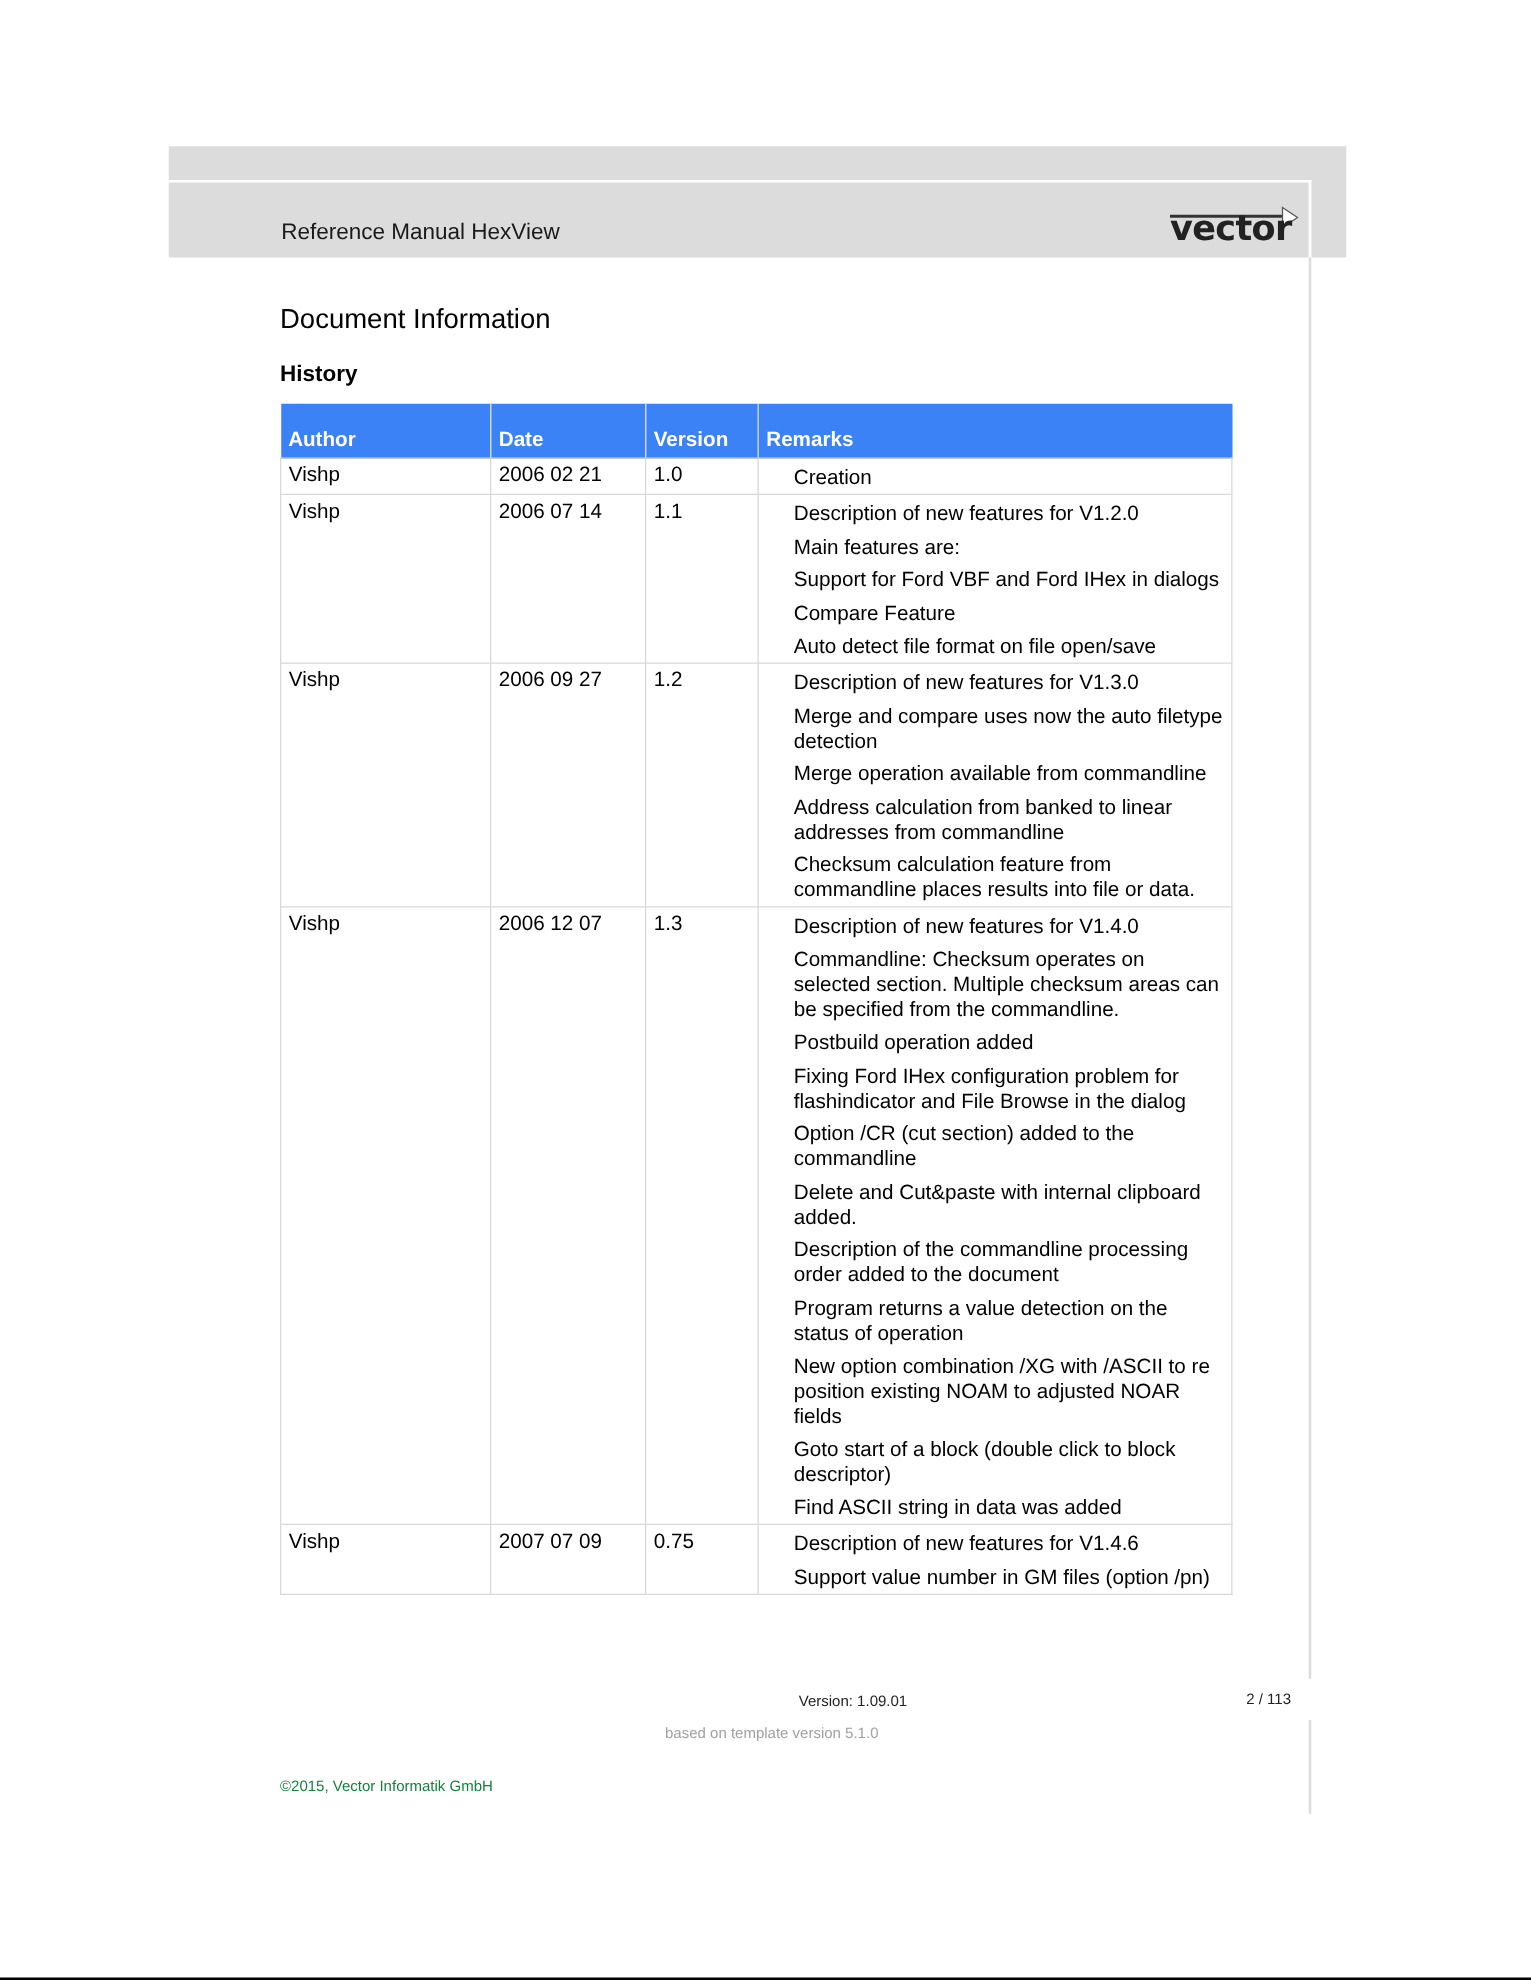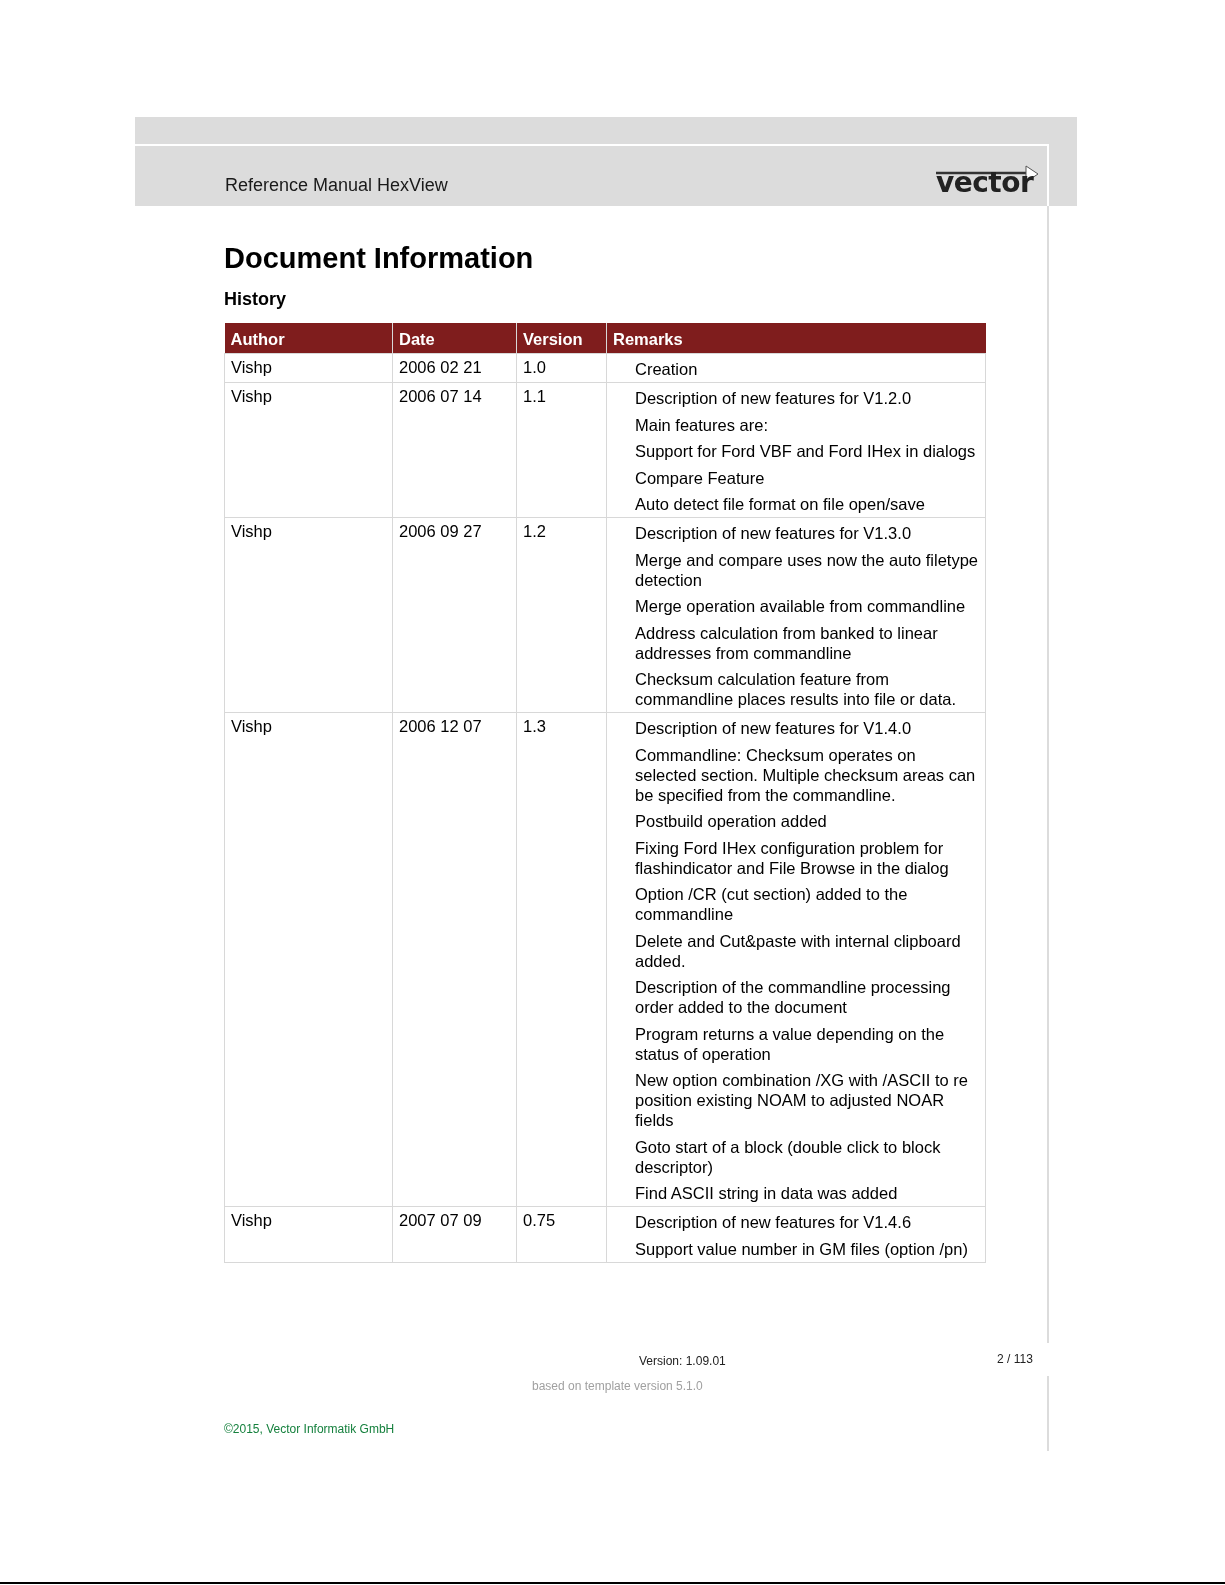--- a/index.html
+++ b/index.html
@@ -14,27 +14,27 @@
     .hdr-line-right { position: absolute; left: 1047px; top: 144px; width: 2px; height: 62px; background: #ffffff; }
     .hdr-title { position: absolute; left: 225px; top: 175px; font-size: 18px; color: #1a1a1a; }
     .logo { position: absolute; left: 934px; top: 164px; width: 108px; height: 36px; }
     .logo-text { position: absolute; left: 2px; top: 2px; font-size: 28px; font-weight: bold;
                  letter-spacing: -0.5px; color: #222; font-family: "DejaVu Sans", sans-serif; }
 
     
     .side-rule { position: absolute; left: 1047px; top: 206px; width: 2px; height: 1137px; background: #dcdcdc; }
     .side-rule2 { position: absolute; left: 1047px; top: 1376px; width: 2px; height: 75px; background: #dcdcdc; }
 
-    .h1 { position: absolute; left: 224px; top: 242px; font-size: 29px; font-weight: bold; }
+    .h1 { position: absolute; left: 224px; top: 242px; font-size: 22px; font-weight: normal; }
     .h2 { position: absolute; left: 224px; top: 289px; font-size: 18px; font-weight: bold; }
 
     table.hist { position: absolute; left: 224px; top: 323px; width: 761px; border-collapse: collapse;
                  font-size: 16.5px; table-layout: fixed; }
-    table.hist th { background: #7f1d1d; color: #fff; text-align: left; font-weight: bold;
-                    padding: 5px 6px 3px 6px; height: 22px; border-right: 1px solid #d8d8d8; }
+    table.hist th { background: #3b82f6; color: #fff; text-align: left; font-weight: bold;
+                    padding: 18px 6px 3px 6px; height: 22px; border-right: 1px solid #d8d8d8; }
     table.hist th:last-child { border-right: none; }
     table.hist td { vertical-align: top; border: 1px solid #d8d8d8; padding: 4px 6px 4px 6px; }
     table.hist td.rem { padding: 5px 6px 3px 28px; }
     .rem-item { line-height: 20px; margin-bottom: 6.5px; }
     .rem-item:last-child { margin-bottom: 0; }
 
     .footer-left { position: absolute; left: 224px; top: 1422px; font-size: 12px; color: #15803d; }
     .footer-mid { position: absolute; left: 639px; top: 1354px; font-size: 12px; color: #222; }
     .footer-right { position: absolute; left: 997px; top: 1352px; font-size: 12px; color: #222; }
     .footer-tpl { position: absolute; left: 532px; top: 1379px; font-size: 12px; color: #a0a0a0; }
@@ -118,21 +118,21 @@
         <td>2006 12 07</td>
         <td>1.3</td>
         <td class="rem">
           <div class="rem-item">Description of new features for V1.4.0</div>
           <div class="rem-item">Commandline: Checksum operates on selected section. Multiple checksum areas can be specified from the commandline.</div>
           <div class="rem-item">Postbuild operation added</div>
           <div class="rem-item">Fixing Ford IHex configuration problem for flashindicator and File Browse in the dialog</div>
           <div class="rem-item">Option /CR (cut section) added to the commandline</div>
           <div class="rem-item">Delete and  Cut&amp;paste with internal clipboard added.</div>
           <div class="rem-item">Description of the commandline processing order added to the document</div>
-          <div class="rem-item">Program returns a value depending on the status of operation</div>
+          <div class="rem-item">Program returns a value detection on the status of operation</div>
           <div class="rem-item">New option combination /XG with /ASCII to re position existing NOAM to adjusted NOAR fields</div>
           <div class="rem-item">Goto start of a block (double click to block descriptor)</div>
           <div class="rem-item">Find ASCII string in data was added</div>
         </td>
       </tr>
       <tr>
         <td>Vishp</td>
         <td>2007 07 09</td>
         <td>0.75</td>
         <td class="rem">

